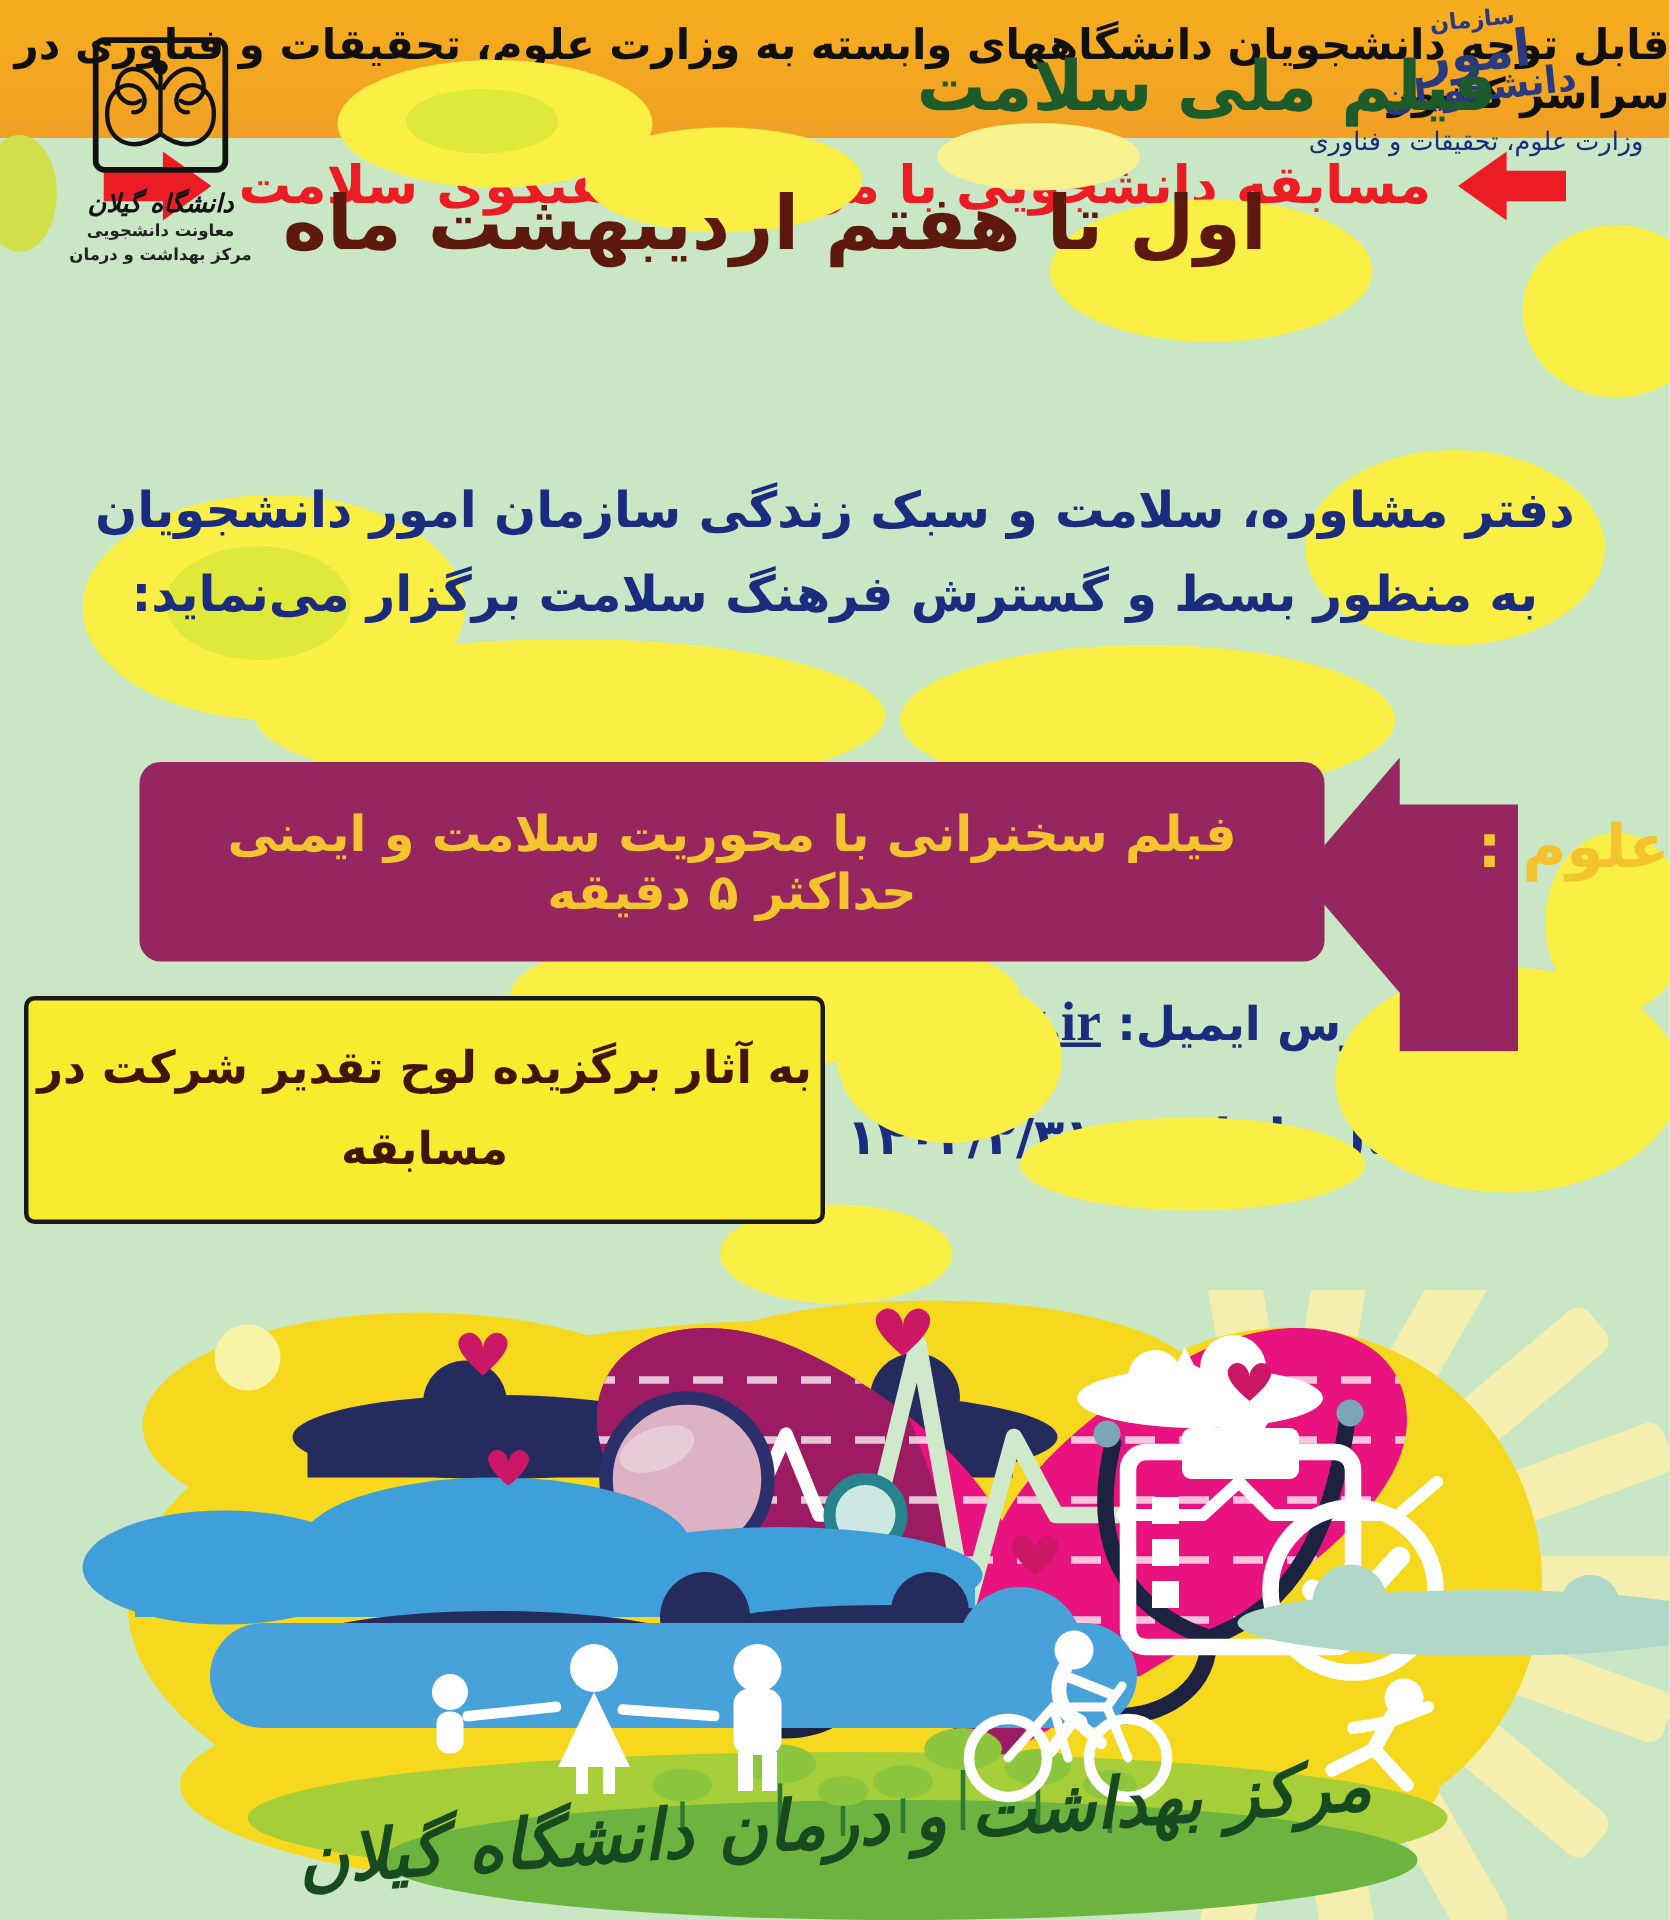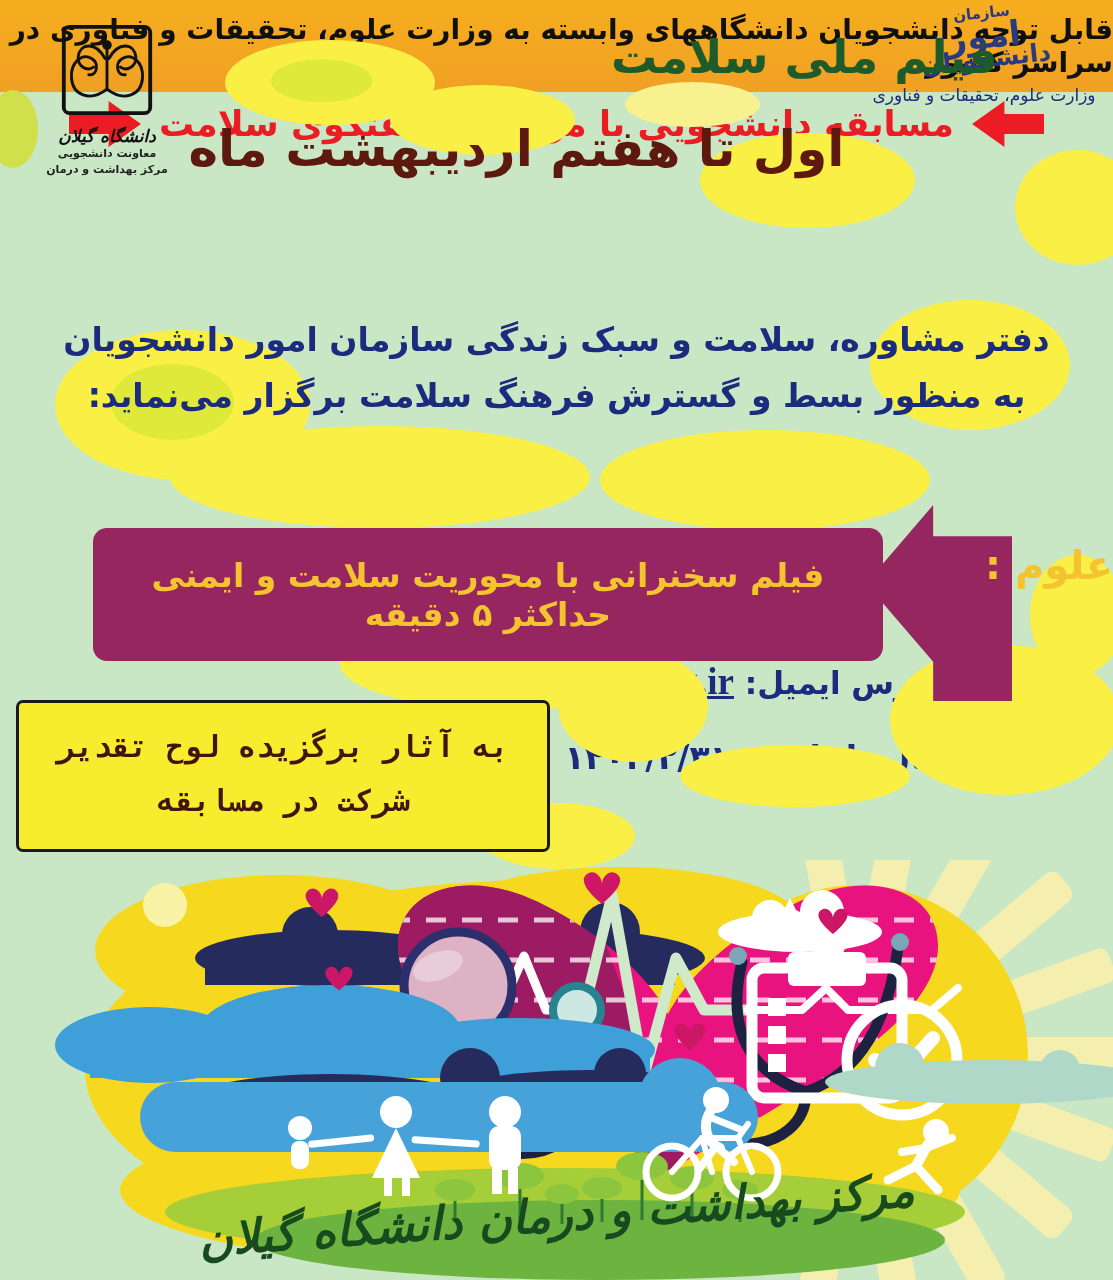--- a/index.html
+++ b/index.html
@@ -22,28 +22,28 @@
   .ministry{font-size:17px;font-weight:normal;color:#1b2b7d;line-height:29px;margin-top:10px;}
   .title1{right:115px;top:30px;font-size:46px;font-weight:bold;color:#1e5b2b;}
   .title2{left:60px;right:140px;top:120px;font-size:50px;font-weight:bold;color:#5e190f;text-align:center;}
   .banner{left:0;top:221px;width:100%;height:92px;background:linear-gradient(#f6ae1e,#f0a024);display:flex;align-items:center;justify-content:center;z-index:2;}
   .banner-text{direction:rtl;font-size:28px;font-weight:800;color:#101010;}
   .intro{left:40px;right:40px;text-align:center;font-size:33px;font-weight:800;color:#1b2b7d;}
   .redrow{left:0;right:0;top:438px;height:64px;display:flex;align-items:center;justify-content:center;gap:18px;z-index:2;}
   .red-head{direction:rtl;font-size:35px;font-weight:800;color:#eb1c24;}
   .arrow-right{width:72px;height:46px;background:#eb1c24;clip-path:polygon(100% 50%,55% 0%,55% 28%,0% 28%,0% 72%,55% 72%,55% 100%);}
   .arrow-left{width:72px;height:46px;background:#eb1c24;clip-path:polygon(0% 50%,45% 0%,45% 28%,100% 28%,100% 72%,45% 72%,45% 100%);}
-  .works-box{left:93px;top:508px;width:790px;height:133px;background:#962660;border-radius:14px;display:flex;align-items:center;justify-content:center;z-index:2;margin-top:20px;}
+  .works-box{left:93px;top:508px;width:790px;height:133px;background:#962660;border-radius:14px;display:flex;align-items:center;justify-content:center;z-index:2;}
   .works-text{direction:rtl;font-size:33px;font-weight:800;color:#f3c430;padding:0 24px;text-align:center;}
   .works-arrow{left:866px;top:505px;width:146px;height:196px;background:#962660;clip-path:polygon(0% 40%,46% 0%,46% 16%,100% 16%,100% 100%,46% 100%,46% 80%);z-index:2;}
   .works-label{left:985px;top:542px;font-size:40px;font-weight:800;color:#f3c430;z-index:3;direction:rtl;}
   .email-line{right:25px;top:660px;font-size:31px;font-weight:800;color:#1b2b7d;direction:rtl;}
   .email-addr{font-family:"Liberation Serif",serif;font-size:37px;font-weight:bold;text-decoration:underline;direction:ltr;display:inline-block;}
   .deadline-line{right:25px;top:738px;font-size:33px;font-weight:800;color:#1b2b7d;direction:rtl;}
-  .prize-box{left:16px;top:700px;width:528px;height:146px;background:#f8ec2e;border:3px solid #1a1a1a;border-radius:7px;display:flex;flex-direction:row;align-items:center;justify-content:center;z-index:2;font-family:Liberation Mono, monospace;}
+  .prize-box{left:16px;top:664px;width:528px;height:146px;background:#f8ec2e;border:3px solid #1a1a1a;border-radius:7px;display:flex;flex-direction:row;align-items:center;justify-content:center;z-index:2;}
   .prize-box div{direction:rtl;font-size:30px;font-weight:800;color:#43150a;line-height:54px;text-align:center;}
   .illu{left:0;top:860px;z-index:1;}
   .footer-callig{left:150px;right:150px;top:1188px;text-align:center;font-size:46px;font-weight:bold;font-style:italic;color:#184a1f;transform:rotate(-4deg);z-index:3;direction:rtl;}
 </style>
 </head>
 <body>
 
 <div id="poster">
 
   <div class="blob inner" style="left:225px;top:40px;width:210px;height:85px;"></div>

